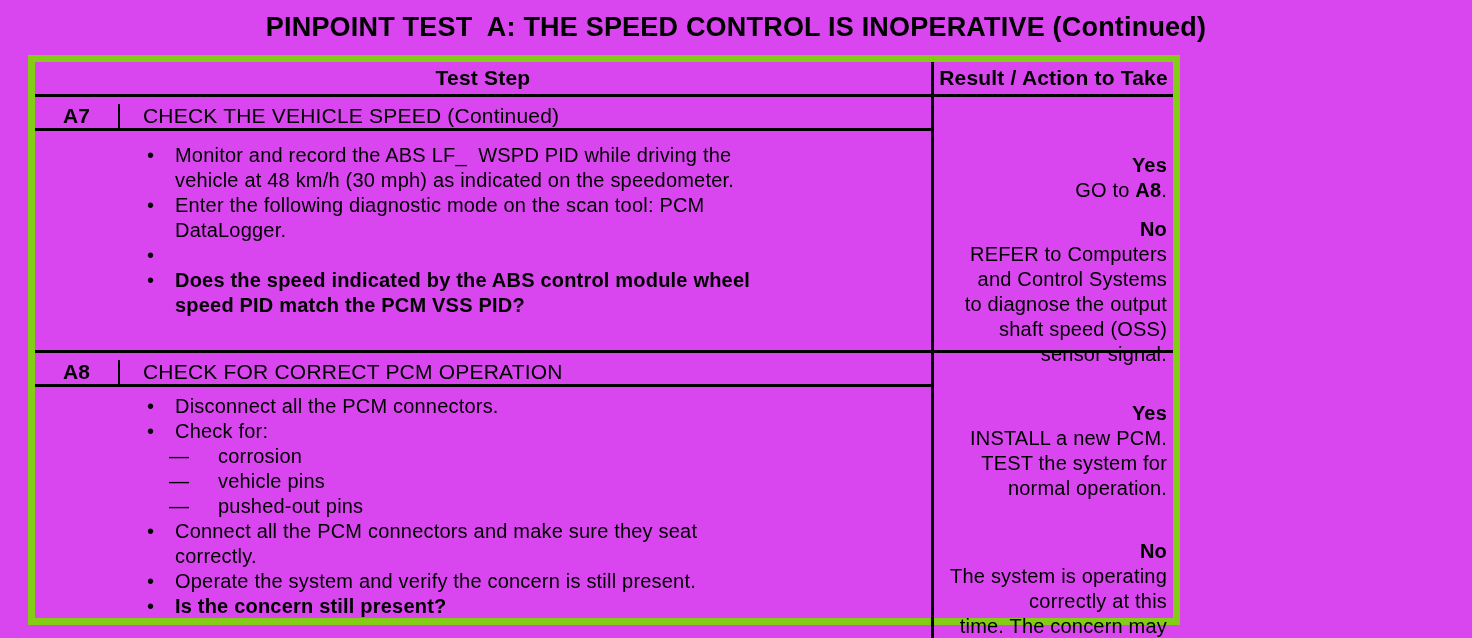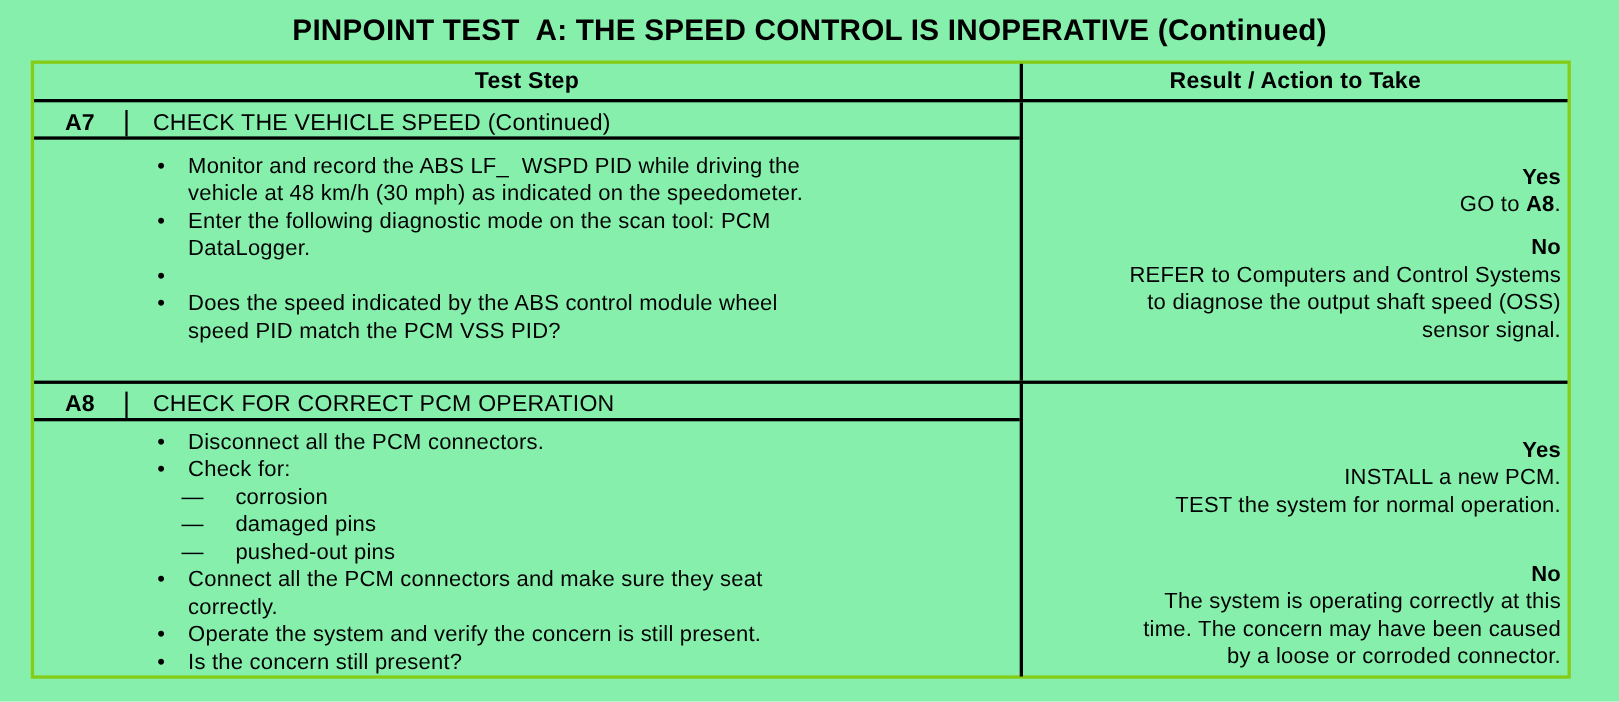--- a/index.html
+++ b/index.html
@@ -1,39 +1,39 @@
 <!DOCTYPE html>
 <html><head>
 <meta charset="utf-8">
 <style>
   html, body { margin: 0; padding: 0; background: #ffffff; }
   .page {
     position: relative;
     width: 1472px;
     height: 638px;
-    background: #86efac;
+    background: #d946ef;
     color: #000000;
     font-family: "Liberation Sans", sans-serif;
     overflow: hidden;
   }
   .doc-title {
     margin: 0;
     padding-top: 12px;
     height: 30px;
     line-height: 30px;
     text-align: center;
     font-size: 27px;
     font-weight: bold;
     letter-spacing: 0.2px;
     white-space: pre-wrap;
   }
   .pp-table {
     margin: 13px 0 0 28px;
-    width: 1400px;
-    border: 3px solid #84cc16;
+    width: 1152px;
+    border: 7px solid #84cc16;
     box-sizing: border-box;
   }
   .hdr-row {
     display: grid;
     grid-template-columns: 899px 1fr;
     border-bottom: 3px solid #000;
   }
   .hdr-cell {
     font-size: 21px;
     font-weight: bold;
@@ -81,21 +81,21 @@
   .items-a7 { padding-top: 12px; }
   .items-a8 { padding-top: 7px; }
   .item {
     display: flex;
     font-size: 20px;
     line-height: 25px;
     letter-spacing: 0.2px;
   }
   .item .marker { width: 28px; flex: none; }
   .item .text { white-space: pre-line; }
-  .item.bold .text { font-weight: normal; }
+  .item.bold .text { font-weight: bold; }
   .item.sub { margin-left: 22px; }
   .item.sub .marker { width: 49px; }
   .result-cell {
     font-size: 20px;
     line-height: 25px;
     letter-spacing: 0.2px;
     box-sizing: border-box;
     text-align: right;
   }
   .result-a7 { padding: 56px 6px 0 10px; }
@@ -175,21 +175,21 @@
           <div class="item">
             <span class="marker">•</span>
             <span class="text">Check for:</span>
           </div>
           <div class="item sub">
             <span class="marker">—</span>
             <span class="text">corrosion</span>
           </div>
           <div class="item sub">
             <span class="marker">—</span>
-            <span class="text">damaged pins</span>
+            <span class="text">vehicle pins</span>
           </div>
           <div class="item sub">
             <span class="marker">—</span>
             <span class="text">pushed-out pins</span>
           </div>
           <div class="item">
             <span class="marker">•</span>
             <span class="text">Connect all the PCM connectors and make sure they seat
 correctly.</span>
           </div>

